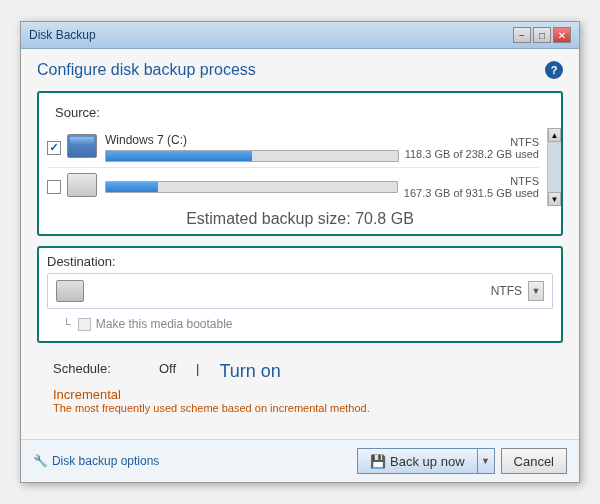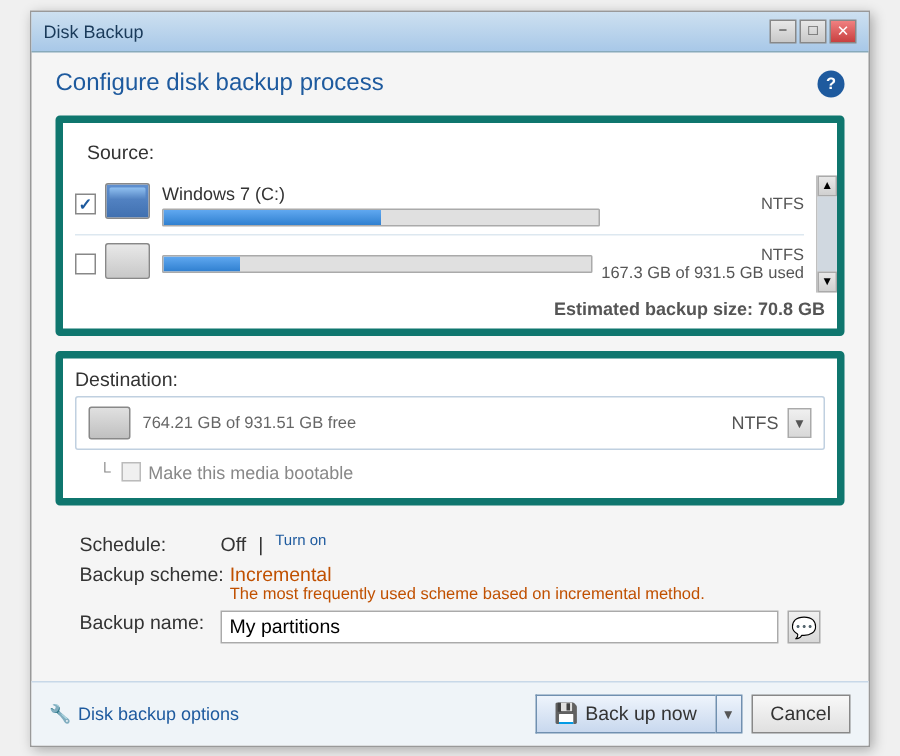--- a/index.html
+++ b/index.html
@@ -74,21 +74,21 @@
       color: white;
       font-size: 11px;
       font-weight: bold;
       display: flex;
       align-items: center;
       justify-content: center;
       cursor: pointer;
     }
     .section {
       background: white;
-      border: 5px solid #0f766e;
+      border: 2px solid #0f766e;
       border-radius: 3px;
       margin-bottom: 10px;
     }
     .section-label {
       color: #333;
       font-weight: normal;
       padding: 6px 8px 4px 8px;
       font-size: 13px;
     }
     .source-header {
@@ -185,25 +185,24 @@
       color: #555;
       min-width: 130px;
       flex-shrink: 0;
     }
     .divider {
       border: none;
       border-top: 1px solid #dde8f0;
       margin: 0 8px;
     }
     .estimated-size {
-      text-align: right;
-      font-size: 12px;
+      text-align: center;
+      font-size: 16px;
       color: #555;
       padding: 4px 8px 6px 8px;
-      font-weight: bold;
     }
     .dest-section {
       padding: 6px 8px 8px 8px;
     }
     .dest-item {
       display: flex;
       align-items: center;
       gap: 8px;
       padding: 6px 8px;
       border: 1px solid #c0d0e0;
@@ -273,37 +272,37 @@
       background: #f0f0f0;
       flex-shrink: 0;
     }
     .info-rows {
       padding: 8px 16px;
     }
     .info-row {
       display: flex;
       align-items: flex-start;
       margin-bottom: 5px;
-      gap: 4px;
+      gap: 16px;
     }
     .info-label {
       min-width: 90px;
       color: #333;
       font-size: 13px;
       flex-shrink: 0;
     }
     .info-value {
       color: #333;
       font-size: 13px;
     }
     .info-link {
       color: #1e5a9e;
       cursor: pointer;
       text-decoration: none;
-      font-size: 10px;
+      font-size: 18px;
     }
     .incremental-val {
       color: #c05000;
       font-size: 13px;
     }
     .incremental-desc {
       font-size: 11px;
       color: #c05000;
       display: block;
     }
@@ -454,20 +453,21 @@
             <div class="hdd-icon hdd-icon-win"></div>
           </div>
           <div class="disk-info">
             <div class="disk-name">Windows 7 (C:)</div>
             <div class="progress-bar-bg">
               <div class="progress-bar-fill" style="width:50%"></div>
             </div>
           </div>
           <div class="disk-size-info">
             <div>NTFS</div>
+            <div>118.3 GB of 238.2 GB used</div>
           </div>
         </div>
         <hr class="divider">
 
         <div class="disk-item">
           <div class="checkbox"></div>
           <div class="disk-icon">
             <div class="hdd-icon"></div>
           </div>
           <div class="disk-info">
@@ -489,21 +489,20 @@
       </div>
       <div class="estimated-size">Estimated backup size: 70.8 GB</div>
     </div>
 
     <div class="section">
       <div class="dest-section">
         <span class="section-label" style="display:block;padding:0 0 4px 0;">Destination:</span>
         <div class="dest-item">
           <div class="dest-icon"></div>
           <div class="dest-info">
-            <div class="dest-free">764.21 GB of 931.51 GB free</div>
           </div>
           <div class="dest-dropdown">
             <span class="dest-fs">NTFS</span>
             <div class="dropdown-arrow">▼</div>
           </div>
         </div>
         <div class="bootable-row">
           <span class="bootable-indent">└</span>
           <div class="bootable-cb"></div>
           <span>Make this media bootable</span>
@@ -514,34 +513,26 @@
     <div class="info-rows">
 
       <div class="info-row">
         <span class="info-label">Schedule:</span>
         <span class="info-value">Off</span>
         <span class="info-value" style="margin:0 4px;">|</span>
         <a class="info-link">Turn on</a>
       </div>
 
       <div class="info-row">
-        <span class="info-label">Backup scheme:</span>
         <div>
           <span class="incremental-val">Incremental</span>
           <span class="incremental-desc">The most frequently used scheme based on incremental method.</span>
         </div>
       </div>
 
-      <div class="info-row">
-        <span class="info-label">Backup name:</span>
-        <div class="backup-name-row" style="flex:1;">
-          <input class="backup-name-input" type="text" value="My partitions" style="">
-          <div class="name-icon-btn">💬</div>
-        </div>
-      </div>
     </div>
   </div>
 
   <div class="footer">
     <a class="options-link">
       <span>🔧</span>
       <span>Disk backup options</span>
     </a>
     <div class="footer-buttons">
       <div class="btn-split">

